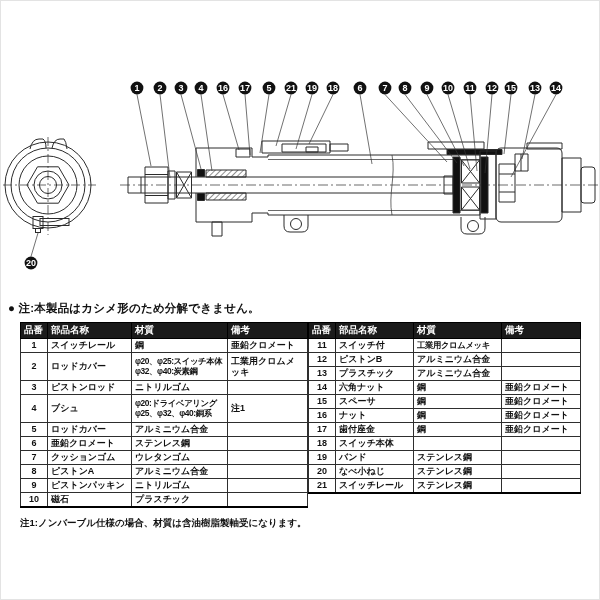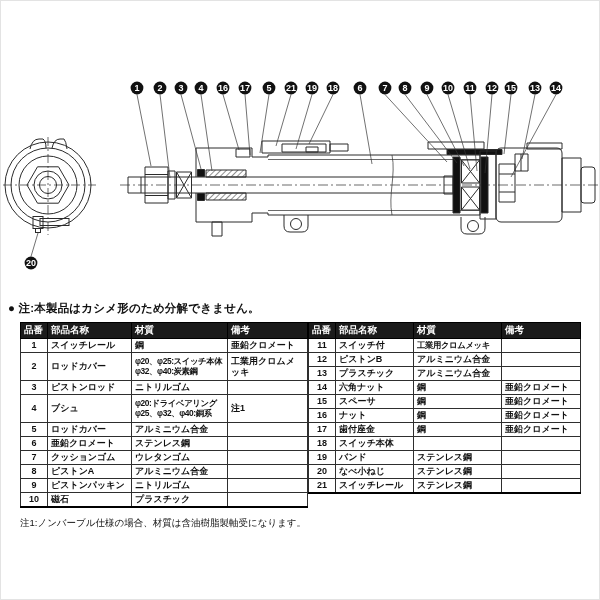--- a/index.html
+++ b/index.html
@@ -6,21 +6,21 @@
   body{
     width:600px;height:600px;position:relative;background:#fff;
     font-family:"Liberation Sans","DejaVu Sans",sans-serif;
     box-shadow:inset 0 0 0 1px #e3e3e3;overflow:hidden;
   }
   .note-top{
     position:absolute;left:8px;top:301px;font-size:11.5px;font-weight:bold;color:#111;
     letter-spacing:0.2px;
   }
   .footnote{
-    position:absolute;left:20px;top:517px;font-size:9.5px;font-weight:normal;color:#111;
+    position:absolute;left:20px;top:517px;font-size:9.5px;font-weight:bold;color:#111;
   }
   table.parts{
     position:absolute;border-collapse:collapse;table-layout:fixed;
     font-size:9px;font-weight:bold;color:#111;
   }
   table.parts th{
     background:#1b1b1b;color:#fff;text-align:left;font-size:9.5px;
     padding:1px 3px;height:13px;border:1px solid #000;font-weight:bold;
   }
   table.parts td{

